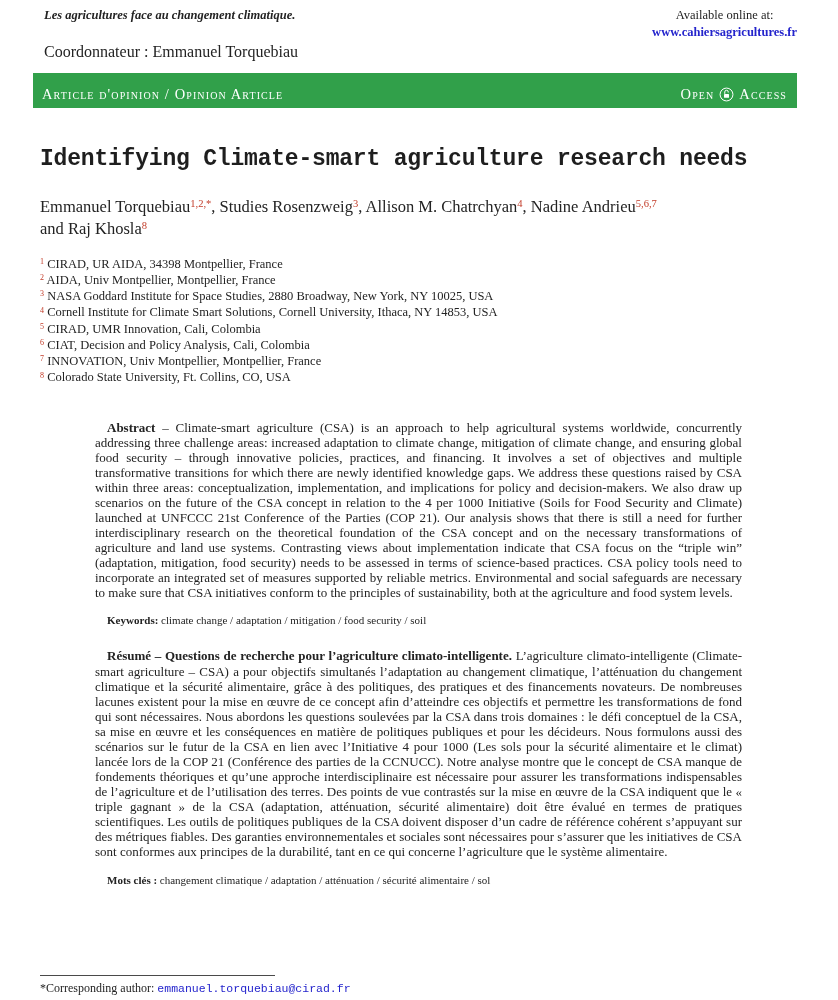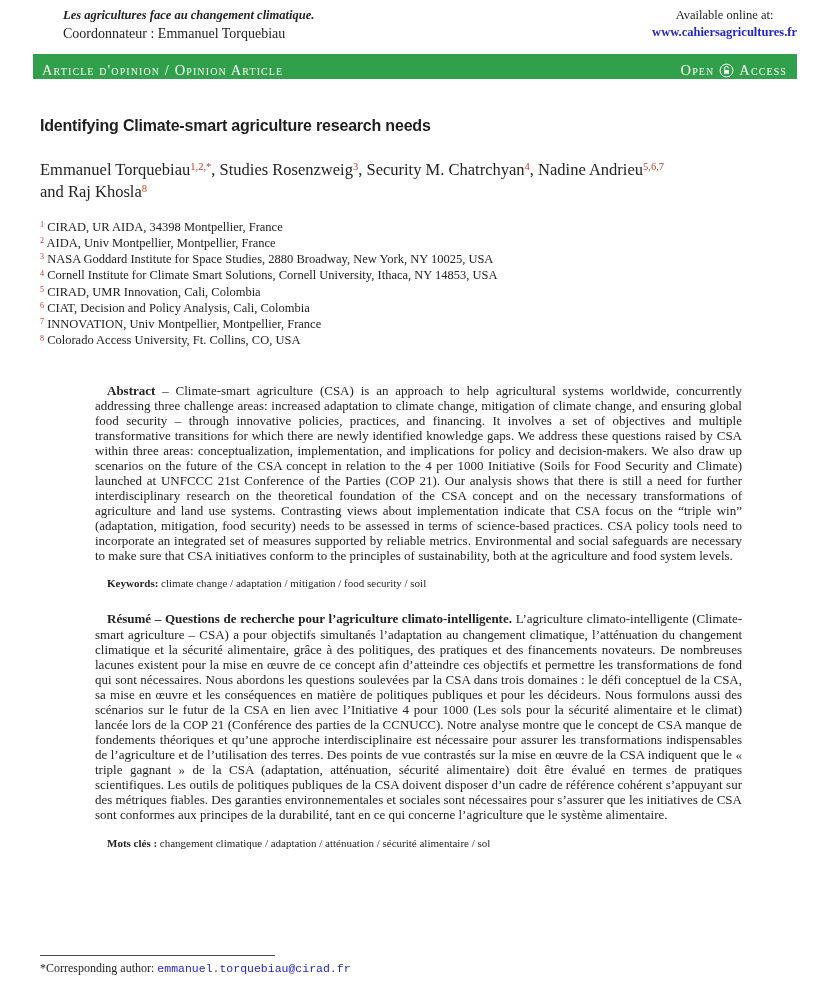--- a/index.html
+++ b/index.html
@@ -3,57 +3,57 @@
 <meta charset="utf-8">
 <style>
   * { margin: 0; padding: 0; box-sizing: border-box; }
   html, body { background: #ffffff; }
   .page {
     width: 838px; height: 1000px; position: relative; background: #fff;
     font-family: "Liberation Serif", serif; color: var(--text, #232323);
     overflow: hidden;
   }
   
-  .topbar { display: flex; justify-content: space-between; padding: 8px 41px 0 63px; }
+  .topbar { display: flex; justify-content: space-between; padding: 8px 41px 0 44px; }
   .series-title { font-weight: bold; font-style: italic; font-size: 12.5px; }
-  .coordinator { font-size: 14px; margin-top: 3px; }
+  .coordinator { font-size: 16px; margin-top: 20px; }
   .top-right { text-align: center; font-size: 12.5px; }
   .journal-url {
     display: block; margin-top: 2px; color: var(--link-blue, #2323cc);
     font-weight: bold; text-decoration: none; cursor: pointer; font-size: 12.5px;
   }
   
   .banner {
     margin: 12px 41px 0 33px; background: var(--banner-green, #31a04a);
-    color: #fff; height: 25px; display: flex; align-items: center;
+    color: #fff; height: 35px; display: flex; align-items: center;
     justify-content: space-between; padding: 8px 10px 0 9px;
     font-variant: small-caps; font-size: 14.5px; letter-spacing: 1.1px;
   }
   .banner-right { display: inline-flex; align-items: center; gap: 5px; }
   .oa-icon { display: inline-flex; align-items: center; }
   
   .title {
-    margin: 38px 40px 0 40px; font-family: Liberation Sans, sans-serif;
-    font-weight: bold; font-size: 16px; letter-spacing: -0.2px; color: #1e1e1e;
+    margin: 38px 40px 0 40px; font-family: Liberation Mono, monospace;
+    font-weight: bold; font-size: 23px; letter-spacing: -0.2px; color: #1e1e1e;
   }
   .authors { margin: 24px 40px 0 40px; font-size: 16.5px; line-height: 1.32; }
   .sup {
     color: var(--sup-red, #c23b28); font-size: 64%;
     vertical-align: baseline; position: relative; top: -0.45em;
   }
   .affiliations { margin: 16px 40px 0 40px; font-size: 12.5px; line-height: 1.3; }
   .affil { white-space: nowrap; }
   
   .abstract-block { margin: 34px 96px 0 95px; }
   .just { text-align: justify; font-size: 13px; line-height: 1.16; }
   .keywords { font-size: 11px; margin-top: 14px; }
   .resume { margin-top: 22px; }
   .lbl { font-weight: bold; margin-left: 12px; }
   
-  .footnote-wrap { position: absolute; left: 40px; bottom: 24px; }
+  .footnote-wrap { position: absolute; left: 40px; bottom: 4px; }
   .footrule { width: 235px; border-top: 1px solid #4a4a4a; margin-bottom: 5px; }
   .footnote { font-size: 12px; }
   .email {
     font-family: "Liberation Mono", monospace; font-size: 11.5px;
     color: var(--link-blue, #2323cc); text-decoration: none; cursor: pointer;
   }
 </style>
 </head>
 <body>
 
@@ -83,35 +83,35 @@
       </span>
       <span>Access</span>
     </span>
   </div>
 
   <h1 class="title">Identifying Climate-smart agriculture research needs</h1>
 
   <div class="authors">
     <span class="author"><span>Emmanuel Torquebiau</span><sup class="sup">1,2,*</sup><span>, </span></span>
     <span class="author"><span>Studies Rosenzweig</span><sup class="sup">3</sup><span>, </span></span>
-    <span class="author"><span>Security M. Chatrchyan</span><sup class="sup">4</sup><span>, </span></span>
+    <span class="author"><span>Allison M. Chatrchyan</span><sup class="sup">4</sup><span>, </span></span>
     <span class="author"><span>Nadine Andrieu</span><sup class="sup">5,6,7</sup></span>
     <br>
     <span class="author"><span>and Raj Khosla</span><sup class="sup">8</sup></span>
   </div>
 
   <div class="affiliations">
     <div class="affil"><sup class="sup">1</sup> <span>CIRAD, UR AIDA, 34398 Montpellier, France</span></div>
     <div class="affil"><sup class="sup">2</sup> <span>AIDA, Univ Montpellier, Montpellier, France</span></div>
     <div class="affil"><sup class="sup">3</sup> <span>NASA Goddard Institute for Space Studies, 2880 Broadway, New York, NY 10025, USA</span></div>
     <div class="affil"><sup class="sup">4</sup> <span>Cornell Institute for Climate Smart Solutions, Cornell University, Ithaca, NY 14853, USA</span></div>
     <div class="affil"><sup class="sup">5</sup> <span>CIRAD, UMR Innovation, Cali, Colombia</span></div>
     <div class="affil"><sup class="sup">6</sup> <span>CIAT, Decision and Policy Analysis, Cali, Colombia</span></div>
     <div class="affil"><sup class="sup">7</sup> <span>INNOVATION, Univ Montpellier, Montpellier, France</span></div>
-    <div class="affil"><sup class="sup">8</sup> <span>Colorado Access University, Ft. Collins, CO, USA</span></div>
+    <div class="affil"><sup class="sup">8</sup> <span>Colorado State University, Ft. Collins, CO, USA</span></div>
   </div>
 
   <div class="abstract-block">
     <p class="just"><b class="lbl">Abstract</b><span> – Climate-smart agriculture (CSA) is an approach to help agricultural systems worldwide, concurrently addressing three challenge areas: increased adaptation to climate change, mitigation of climate change, and ensuring global food security – through innovative policies, practices, and financing. It involves a set of objectives and multiple transformative transitions for which there are newly identified knowledge gaps. We address these questions raised by CSA within three areas: conceptualization, implementation, and implications for policy and decision-makers. We also draw up scenarios on the future of the CSA concept in relation to the 4 per 1000 Initiative (Soils for Food Security and Climate) launched at UNFCCC 21st Conference of the Parties (COP 21). Our analysis shows that there is still a need for further interdisciplinary research on the theoretical foundation of the CSA concept and on the necessary transformations of agriculture and land use systems. Contrasting views about implementation indicate that CSA focus on the “triple win” (adaptation, mitigation, food security) needs to be assessed in terms of science-based practices. CSA policy tools need to incorporate an integrated set of measures supported by reliable metrics. Environmental and social safeguards are necessary to make sure that CSA initiatives conform to the principles of sustainability, both at the agriculture and food system levels.</span></p>
     <p class="keywords"><b class="lbl">Keywords:</b> <span>climate change / adaptation / mitigation / food security / soil</span></p>
     <p class="just resume"><b class="lbl">Résumé – Questions de recherche pour l’agriculture climato-intelligente.</b><span> L’agriculture climato-intelligente (Climate-smart agriculture – CSA) a pour objectifs simultanés l’adaptation au changement climatique, l’atténuation du changement climatique et la sécurité alimentaire, grâce à des politiques, des pratiques et des financements novateurs. De nombreuses lacunes existent pour la mise en œuvre de ce concept afin d’atteindre ces objectifs et permettre les transformations de fond qui sont nécessaires. Nous abordons les questions soulevées par la CSA dans trois domaines : le défi conceptuel de la CSA, sa mise en œuvre et les conséquences en matière de politiques publiques et pour les décideurs. Nous formulons aussi des scénarios sur le futur de la CSA en lien avec l’Initiative 4 pour 1000 (Les sols pour la sécurité alimentaire et le climat) lancée lors de la COP 21 (Conférence des parties de la CCNUCC). Notre analyse montre que le concept de CSA manque de fondements théoriques et qu’une approche interdisciplinaire est nécessaire pour assurer les transformations indispensables de l’agriculture et de l’utilisation des terres. Des points de vue contrastés sur la mise en œuvre de la CSA indiquent que le « triple gagnant » de la CSA (adaptation, atténuation, sécurité alimentaire) doit être évalué en termes de pratiques scientifiques. Les outils de politiques publiques de la CSA doivent disposer d’un cadre de référence cohérent s’appuyant sur des métriques fiables. Des garanties environnementales et sociales sont nécessaires pour s’assurer que les initiatives de CSA sont conformes aux principes de la durabilité, tant en ce qui concerne l’agriculture que le système alimentaire.</span></p>
     <p class="keywords"><b class="lbl">Mots clés :</b> <span>changement climatique / adaptation / atténuation / sécurité alimentaire / sol</span></p>
   </div>
 
   <div class="footnote-wrap">

